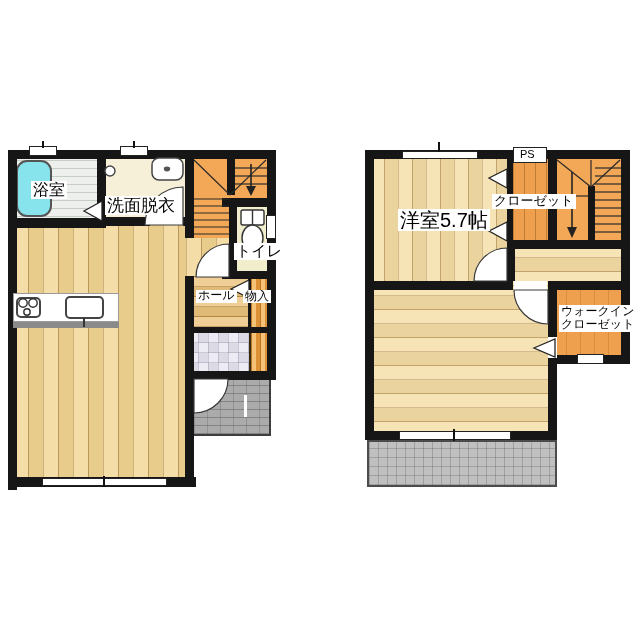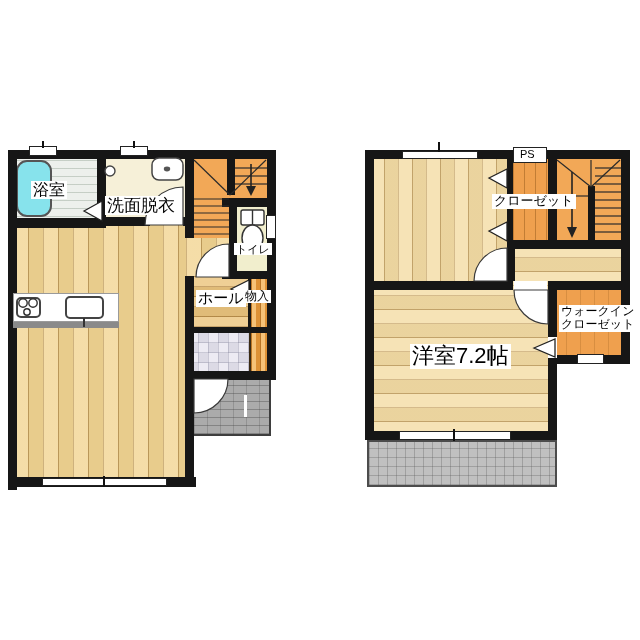--- a/index.html
+++ b/index.html
@@ -207,25 +207,25 @@
       <line x1="43" y1="141" x2="43" y2="148"></line>
       <line x1="134" y1="141" x2="134" y2="148"></line>
       <line x1="439" y1="142" x2="439" y2="152"></line>
       <line x1="104" y1="476" x2="104" y2="487"></line>
       <line x1="454" y1="429" x2="454" y2="441"></line>
     </g>
   </svg>
 
   <div class="lbl" style="left:31px;top:181px;font-size:16px;">浴室</div>
   <div class="lbl" style="left:105px;top:196px;font-size:17px;">洗面脱衣</div>
-  <div class="lbl" style="left:234px;top:243px;font-size:11px;">トイレ</div>
-  <div class="lbl" style="left:196px;top:290px;font-size:15px;">ホール</div>
+  <div class="lbl" style="left:234px;top:243px;font-size:15px;">トイレ</div>
+  <div class="lbl" style="left:196px;top:290px;font-size:12px;font-family:Liberation Mono, monospace;">ホール</div>
   <div class="lbl" style="left:243px;top:290px;font-size:12px;">物入</div>
 
+  <div class="lbl" style="left:398px;top:209px;font-size:20px;">洋室5.7帖</div>
   <div class="lbl" style="left:492px;top:194px;font-size:13px;">クローゼット</div>
   <div class="lbl" style="left:518px;top:148px;font-size:11px;background:transparent;text-align:center;">PS</div>
-  <div class="lbl" style="left:410px;top:344px;font-size:22px;">洋室7.2帖</div>
   <div class="lbl" style="left:559px;top:305px;font-size:12px;text-align:right;">
     <span style="display:block;">ウォークイン</span>
     <span style="display:block;">クローゼット</span>
   </div>
 
 </div>
 
 </body></html>

